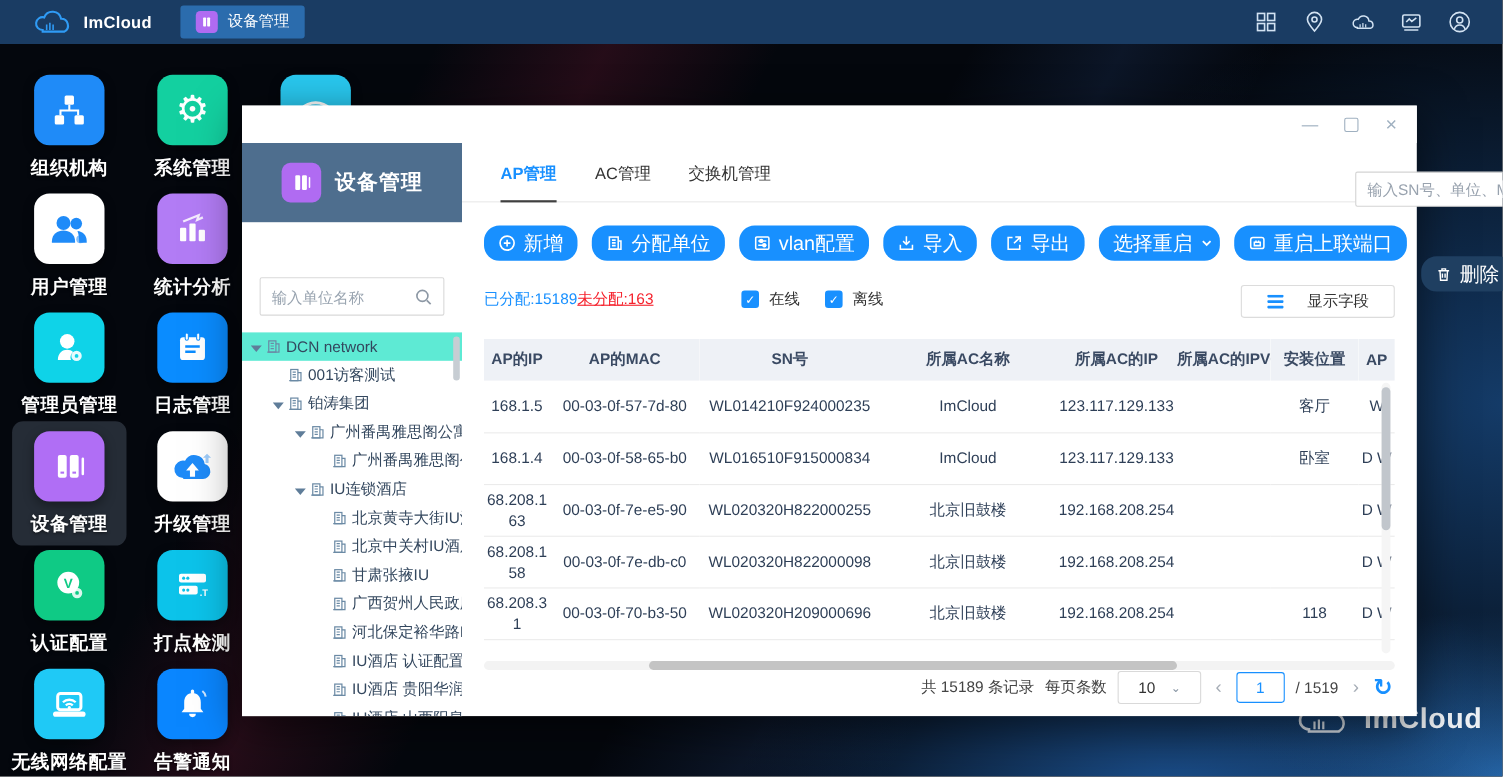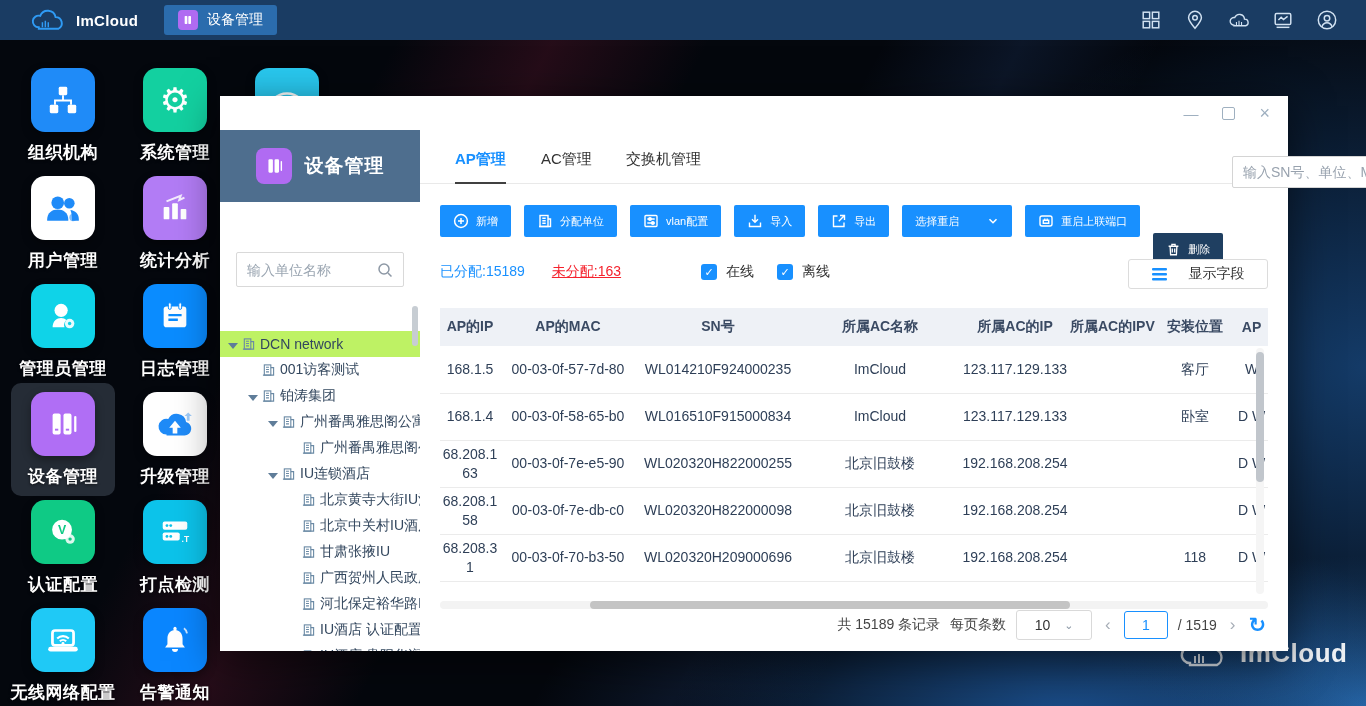--- a/index.html
+++ b/index.html
@@ -61,50 +61,50 @@
   .panel-title { color:#fff; font-size:19px; font-weight:bold; letter-spacing:1px; }
   .unit-search { position:absolute; left:16px; top:122px; width:168px; height:35px;
     border:1px solid #d9d9d9; border-radius:2px; display:flex; align-items:center; padding:0 10px; }
   .unit-search input { border:0; outline:0; width:120px; font-size:14px; color:#333;
     font-family:inherit; }
   .unit-search input::placeholder { color:#9aa5b1; }
   .unit-search svg { margin-left:auto; }
   .tree { position:absolute; left:0; top:172px; width:200px; bottom:0; overflow:hidden; }
   .titem { height:26px; display:flex; align-items:center; font-size:14px; color:#33475e;
     white-space:nowrap; cursor:pointer; }
-  .titem.selected { background:#bef264;margin-top:29px; }
+  .titem.selected { background:#5eead4; }
   .caret { width:0; height:0; border-left:5px solid transparent; border-right:5px solid transparent;
     border-top:6px solid #5f7d99; margin:3px 4px 0 0; flex:none; }
   .caret-sp { width:14px; flex:none; }
   .ticon { flex:none; margin-right:5px; display:flex; }
   .tree-thumb { position:absolute; right:2px; top:4px; width:6px; height:40px;
     background:#c7cdd3; border-radius:3px; }
 
   
   .content { position:absolute; left:200px; top:34px; right:0; bottom:0; }
   .tabsrow { position:absolute; left:0; top:6px; right:0; height:48px; border-bottom:1px solid #e9e9e9; }
   .tab { position:absolute; top:0; height:48px; line-height:46px; font-size:15px; color:#333;
     cursor:pointer; }
   .tab.active { color:#1890ff; font-weight:bold; border-bottom:2px solid #404040; }
   .sn-search { position:absolute; left:812px; top:20px; width:236px; height:32px;
     border:1px solid #d4d4d4; border-radius:2px; display:flex; align-items:center;
     padding:0 10px; background:#fff; }
   .sn-search input { border:0; outline:0; width:190px; font-size:14px; color:#333; font-family:inherit; }
   .sn-search input::placeholder { color:#98a2ae; }
 
   .toolbar { position:absolute; left:20px; top:75px; display:flex; gap:13px; }
-  .btn { height:32px; background:#1890ff; color:#fff; border:0; border-radius:2px;
-    display:flex; align-items:center; gap:7px; padding:0 13px; font-size:11px;
+  .btn { height:32px; background:#1890ff; color:#fff; border:0; border-radius:14px;
+    display:flex; align-items:center; gap:7px; padding:0 13px; font-size:18px;
     font-family:inherit; cursor:pointer; white-space:nowrap; }
   .btn.dark { background:#1f3f61;margin-top:28px; }
   .btn.dd { width:110px; justify-content:space-between; }
 
   .stats { position:absolute; left:20px; top:133px; display:flex; align-items:center; font-size:14px; }
   .assigned { color:#1890ff; }
-  .unassigned { color:#f5222d; text-decoration:underline; margin-left:27px; cursor:pointer; }
+  .unassigned { color:#f5222d; text-decoration:underline; cursor:pointer; }
   .chk { width:16px; height:16px; background:#1890ff; border-radius:3px; color:#fff;
     font-size:11px; font-weight:bold; display:flex; align-items:center; justify-content:center;
     cursor:pointer; }
   .chk-lbl { color:#333; margin-left:9px; }
   .fields-btn { position:absolute; left:708px; top:129px; width:140px; height:30px;
     border:1px solid #dcdcdc; border-radius:3px; background:#fff; display:flex;
     align-items:center; justify-content:center; gap:22px; font-size:14px; color:#333; cursor:pointer; }
 
   
   .table-clip { position:absolute; left:20px; top:178px; width:828px; height:289px; overflow:hidden; }

